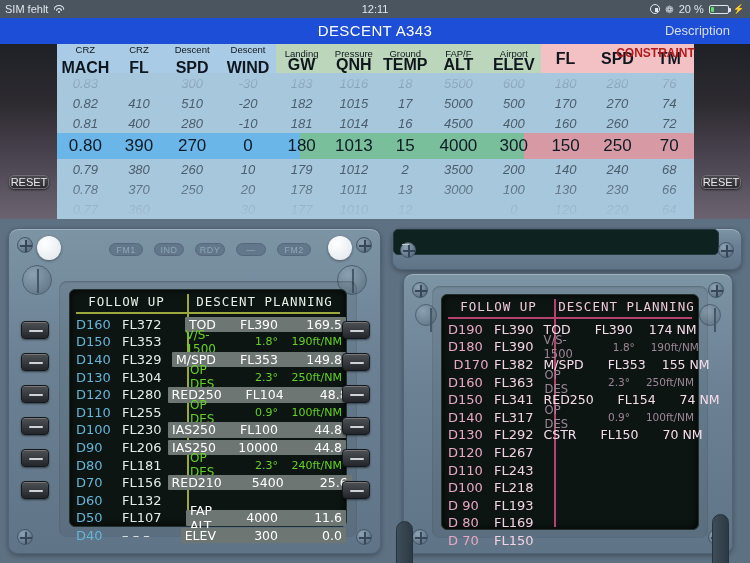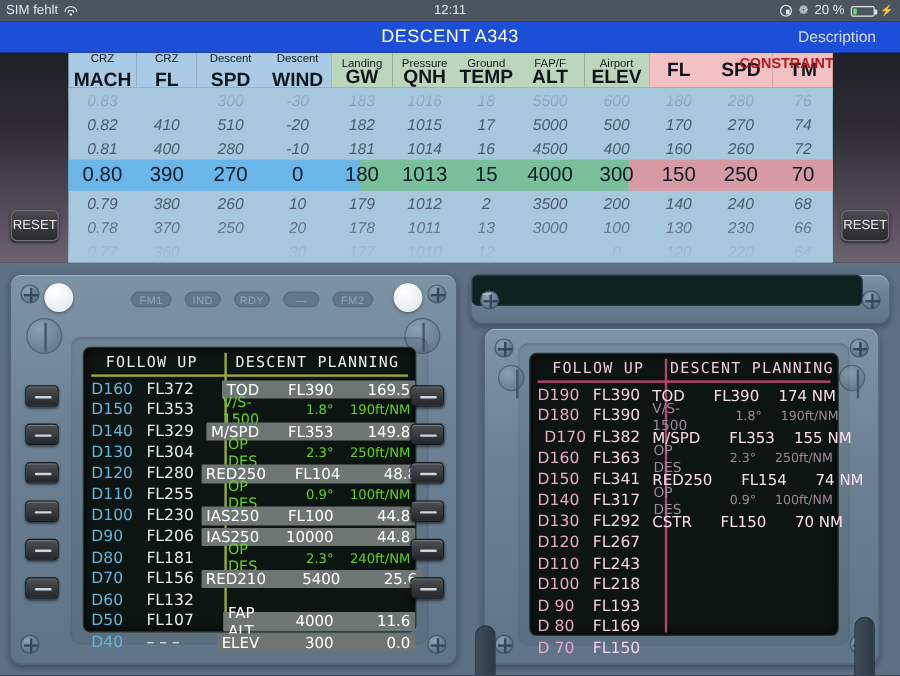--- a/index.html
+++ b/index.html
@@ -84,21 +84,21 @@
       background:linear-gradient(0deg,rgba(167,199,221,.95),rgba(167,199,221,0));
       pointer-events:none;}
 
   
   .c0{width:63px}.c1{width:56px}.c2{width:62px}.c3{width:62px}
   .c4{width:57px}.c5{width:59px}.c6{width:55px}.c7{width:63px}.c8{width:60px}
   .c9{width:55px}.c10{width:60px}.c11{width:55px}
 
   
   .reset-btn{
-    position:absolute; width:40px;height:26px; border-radius:5px;
+    position:absolute; width:40px;height:14px; border-radius:5px;
     background:linear-gradient(180deg,#4b4b4f,#2a2a2e);
     border:1px solid #6e6e74; color:#e9e9ec; font-size:11px;
     display:flex;align-items:center;justify-content:center;
     box-shadow:0 1px 2px rgba(0,0,0,.6);
   }
   #reset-left{ left:9px; top:131px;}
   #reset-right{ right:9px; top:131px;}
 
   
   #lower{ position:absolute; left:0; top:219px; width:750px; height:344px;

